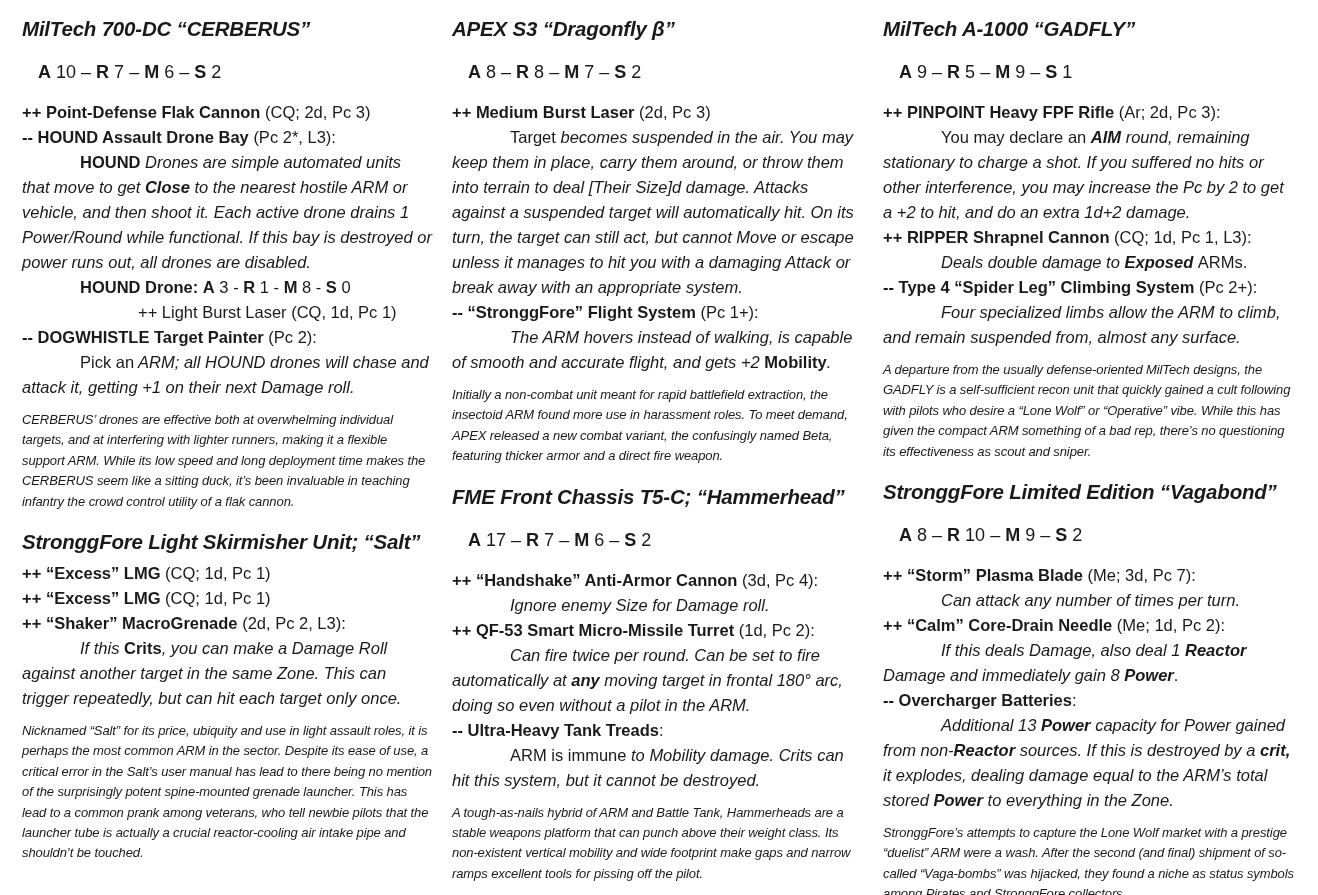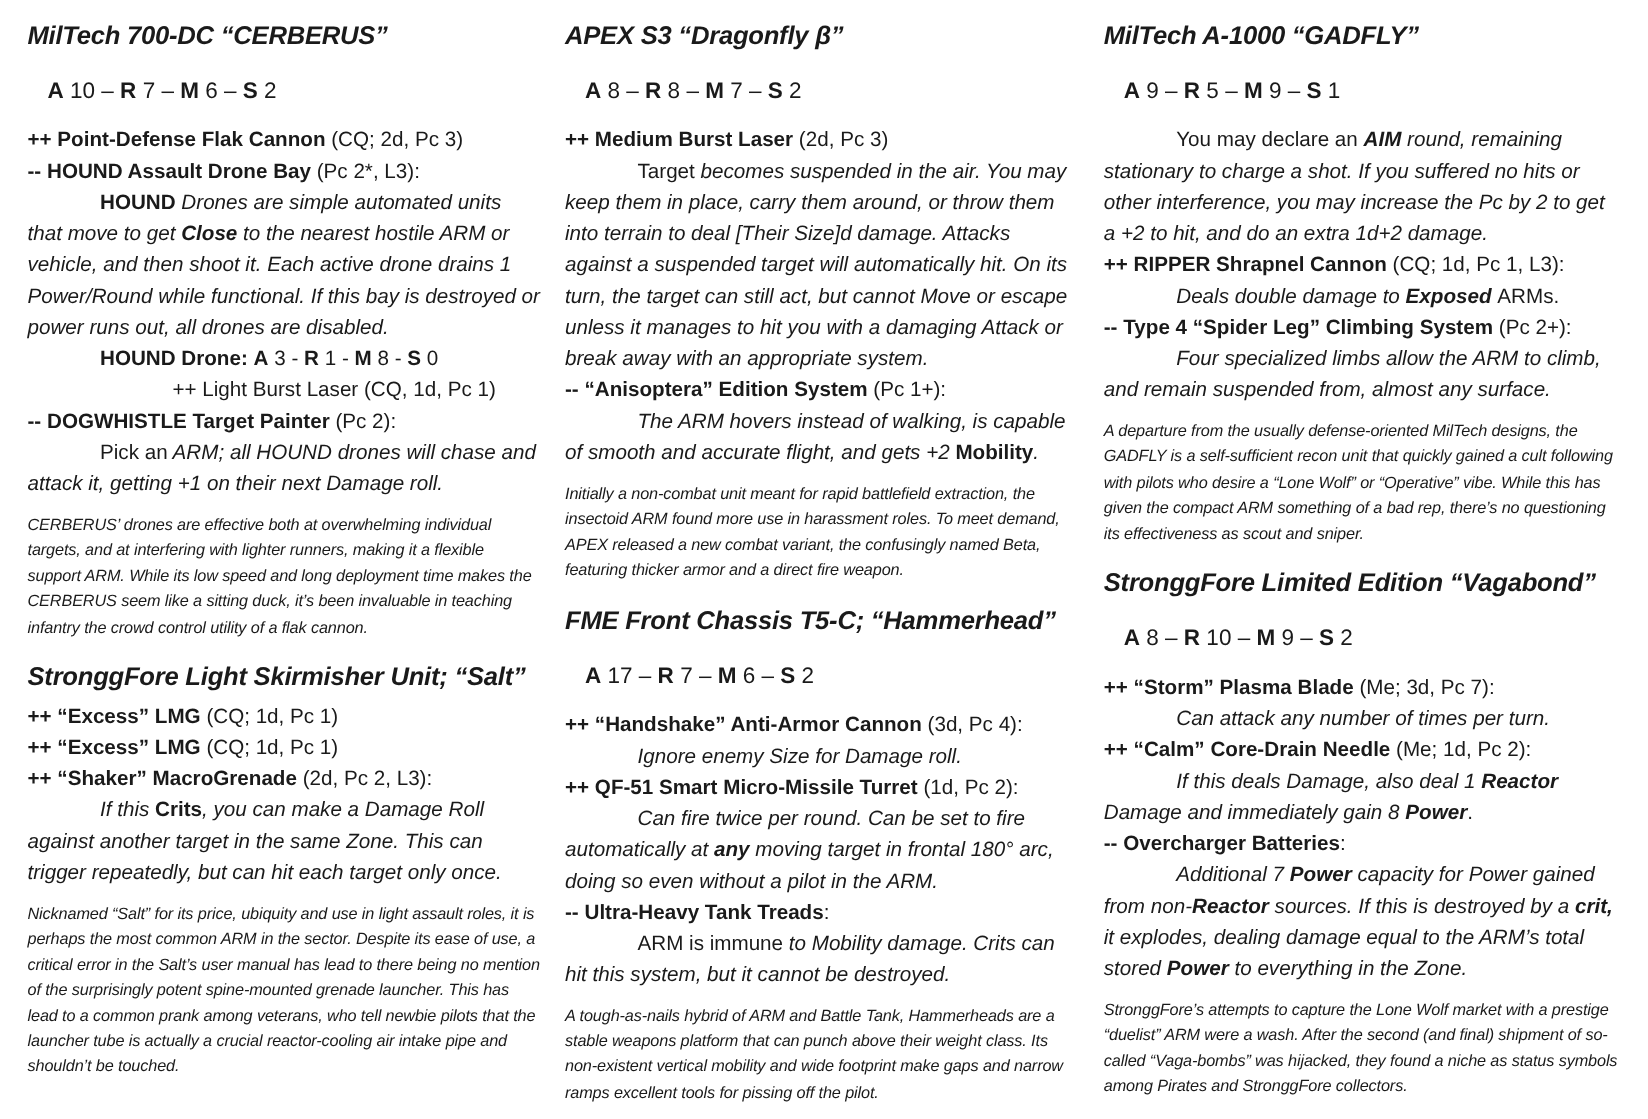--- a/index.html
+++ b/index.html
@@ -93,21 +93,21 @@
       <b>M</b> <span>7</span> <span>–</span>
       <b>S</b> <span>2</span>
     </p>
     <p class="line">
       <b><span>++</span> <span>Medium Burst Laser</span></b> <span>(2d, Pc 3)</span>
     </p>
     <p class="desc">
       <span class="indent"></span><span class="up">Target</span> <span>becomes suspended in the air. You may keep them in place, carry them around, or throw them into terrain to deal [Their Size]d damage. Attacks against a suspended target will automatically hit. On its turn, the target can still act, but cannot Move or escape unless it manages to hit you with a damaging Attack or break away with an appropriate system.</span>
     </p>
     <p class="line">
-      <b><span>--</span> <span>“Anisoptera” Edition System</span></b> <span>(Pc 1+):</span>
+      <b><span>--</span> <span>“StronggFore” Flight System</span></b> <span>(Pc 1+):</span>
     </p>
     <p class="desc">
       <span class="indent"></span><span>The ARM hovers instead of walking, is capable of smooth and accurate flight, and gets +2</span> <b class="up">Mobility</b><span>.</span>
     </p>
     <p class="flavor">Initially a non-combat unit meant for rapid battlefield extraction, the insectoid ARM found more use in harassment roles. To meet demand, APEX released a new combat variant, the confusingly named Beta, featuring thicker armor and a direct fire weapon.</p>
   </section>
 
   <div class="gap"></div>
 
   <section class="unit">
@@ -118,21 +118,21 @@
       <b>M</b> <span>6</span> <span>–</span>
       <b>S</b> <span>2</span>
     </p>
     <p class="line">
       <b><span>++</span> <span>“Handshake” Anti-Armor Cannon</span></b> <span>(3d, Pc 4):</span>
     </p>
     <p class="desc">
       <span class="indent"></span><span>Ignore enemy Size for Damage roll.</span>
     </p>
     <p class="line">
-      <b><span>++</span> <span>QF-51 Smart Micro-Missile Turret</span></b> <span>(1d, Pc 2):</span>
+      <b><span>++</span> <span>QF-53 Smart Micro-Missile Turret</span></b> <span>(1d, Pc 2):</span>
     </p>
     <p class="desc">
       <span class="indent"></span><span>Can fire twice per round. Can be set to fire automatically at</span> <b>any</b> <span>moving target in frontal 180° arc, doing so even without a pilot in the ARM.</span>
     </p>
     <p class="line">
       <b><span>--</span> <span>Ultra-Heavy Tank Treads</span></b><span>:</span>
     </p>
     <p class="desc">
       <span class="indent"></span><span class="up">ARM is immune</span> <span>to Mobility damage. Crits can hit this system, but it cannot be destroyed.</span>
     </p>
@@ -143,20 +143,23 @@
 <div class="col col-3">
 
   <section class="unit">
     <h2 class="unit-title">MilTech A-1000 “GADFLY”</h2>
     <p class="stats">
       <b>A</b> <span>9</span> <span>–</span>
       <b>R</b> <span>5</span> <span>–</span>
       <b>M</b> <span>9</span> <span>–</span>
       <b>S</b> <span>1</span>
     </p>
+    <p class="line">
+      <b><span>++</span> <span>PINPOINT Heavy FPF Rifle</span></b> <span>(Ar; 2d, Pc 3):</span>
+    </p>
     <p class="desc">
       <span class="indent"></span><span class="up">You may declare an</span> <b>AIM</b> <span>round, remaining stationary to charge a shot. If you suffered no hits or other interference, you may increase the Pc by 2 to get a +2 to hit, and do an extra 1d+2 damage.</span>
     </p>
     <p class="line">
       <b><span>++</span> <span>RIPPER Shrapnel Cannon</span></b> <span>(CQ; 1d, Pc 1, L3):</span>
     </p>
     <p class="desc">
       <span class="indent"></span><span>Deals double damage to</span> <b>Exposed</b> <span class="up">ARMs.</span>
     </p>
     <p class="line">
@@ -187,17 +190,17 @@
     <p class="line">
       <b><span>++</span> <span>“Calm” Core-Drain Needle</span></b> <span>(Me; 1d, Pc 2):</span>
     </p>
     <p class="desc">
       <span class="indent"></span><span>If this deals Damage, also deal 1</span> <b>Reactor</b> <span>Damage and immediately gain 8</span> <b>Power</b><span class="up">.</span>
     </p>
     <p class="line">
       <b><span>--</span> <span>Overcharger Batteries</span></b><span>:</span>
     </p>
     <p class="desc">
-      <span class="indent"></span><span>Additional 7</span> <b>Power</b> <span>capacity for Power gained from non-</span><b>Reactor</b> <span>sources. If this is destroyed by a</span> <b>crit,</b> <span>it explodes, dealing damage equal to the ARM’s total stored</span> <b>Power</b> <span>to everything in the Zone.</span>
+      <span class="indent"></span><span>Additional 13</span> <b>Power</b> <span>capacity for Power gained from non-</span><b>Reactor</b> <span>sources. If this is destroyed by a</span> <b>crit,</b> <span>it explodes, dealing damage equal to the ARM’s total stored</span> <b>Power</b> <span>to everything in the Zone.</span>
     </p>
     <p class="flavor">StronggFore’s attempts to capture the Lone Wolf market with a prestige “duelist” ARM were a wash. After the second (and final) shipment of so-called “Vaga-bombs” was hijacked, they found a niche as status symbols among Pirates and StronggFore collectors.</p>
   </section>
 </div>
 
 </body></html>

